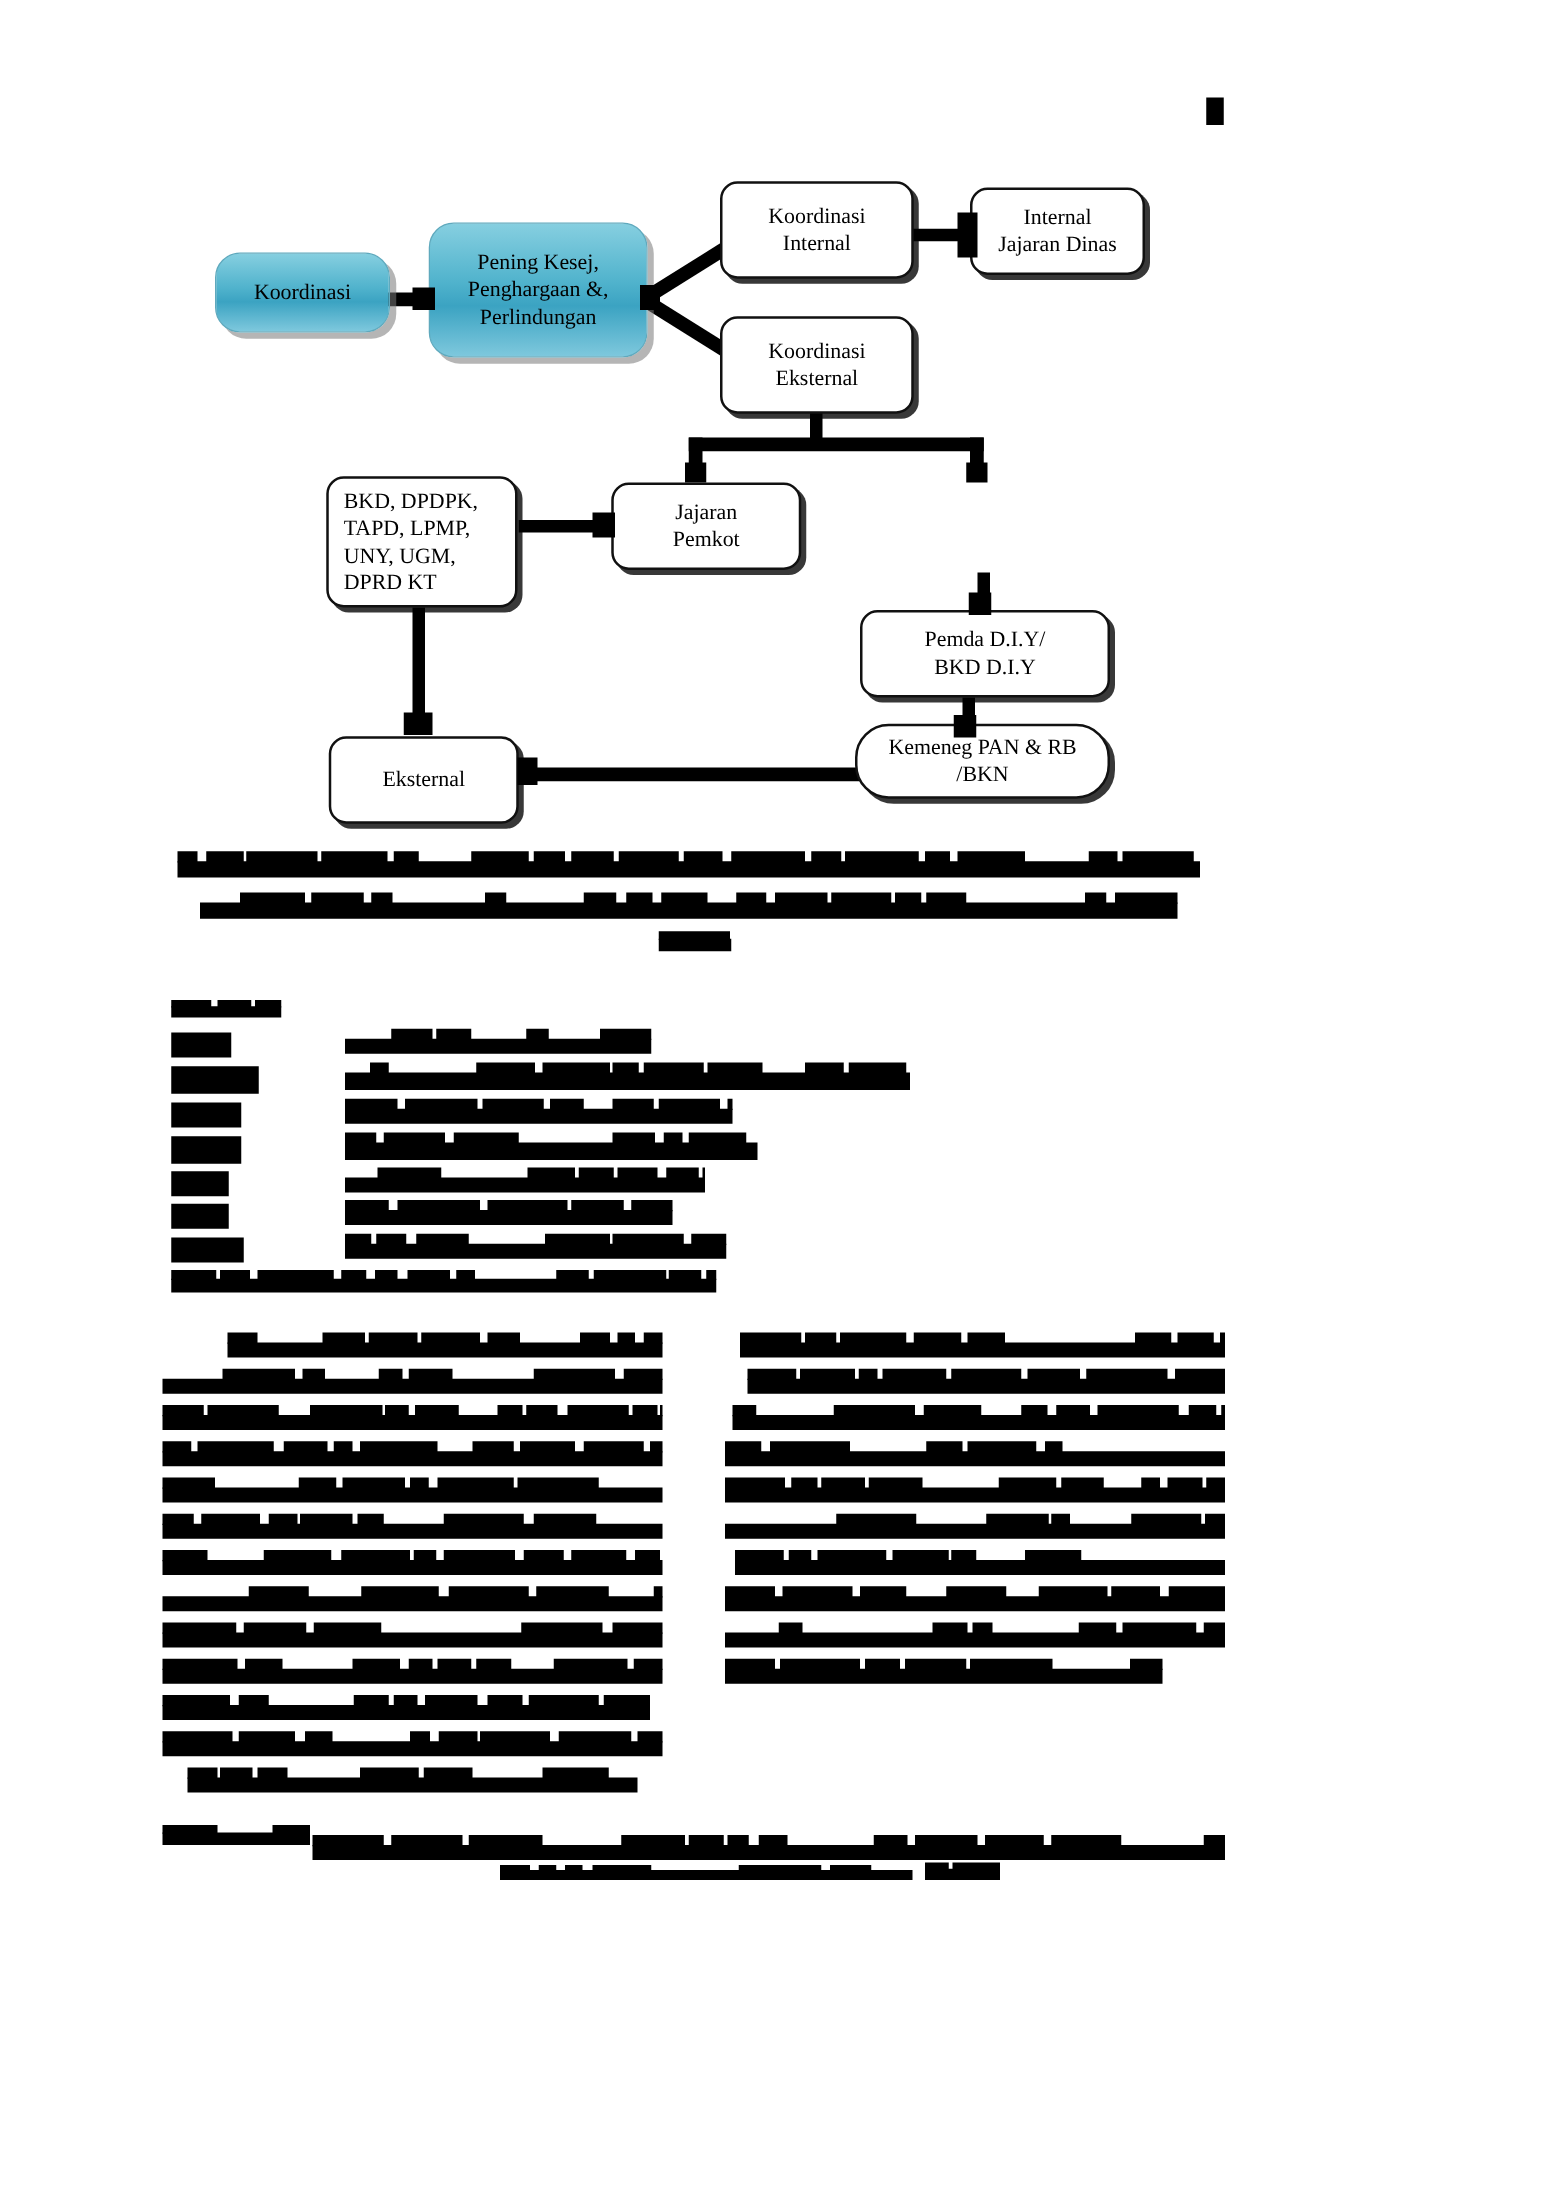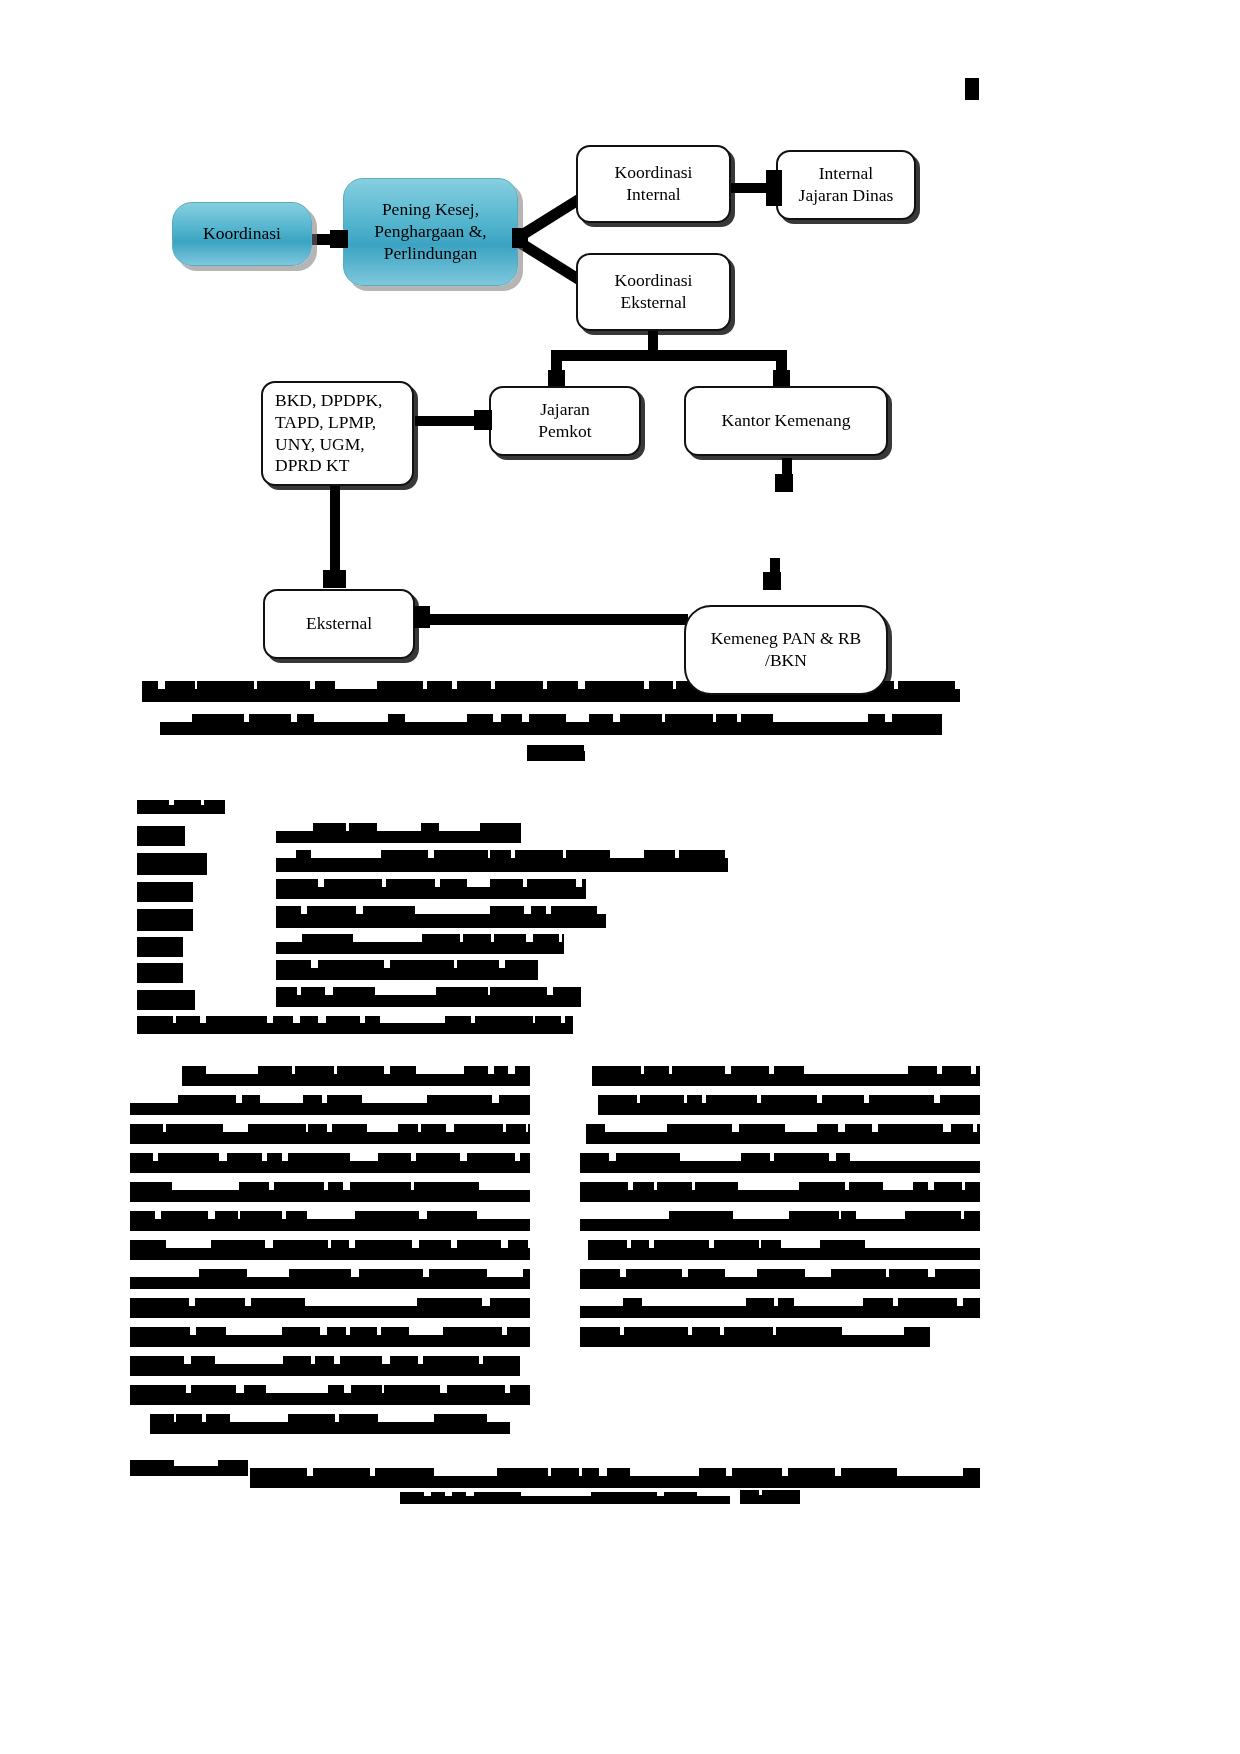--- a/index.html
+++ b/index.html
@@ -116,26 +116,26 @@
     </div>
 
     <div class="node" style="left:489px;top:386px;width:152px;height:70px;">
       <span class="lines">Jajaran<br>Pemkot</span>
     </div>
 
     <div class="node" style="left:261px;top:381px;width:153px;height:105px;justify-content:flex-start;text-align:left;padding-left:12px;">
       <span class="lines">BKD, DPDPK,<br>TAPD, LPMP,<br>UNY, UGM,<br>DPRD  KT</span>
     </div>
 
-    <div class="node" style="left:684px;top:386px;width:204px;height:70px;">
-      <span class="lines">Kantor Kemenang</span>
-    </div>
-
-
-    <div class="node" style="left:684px;top:605px;width:204px;height:90px;border-radius:27px;">
+
+    <div class="node" style="left:688px;top:488px;width:200px;height:70px;">
+      <span class="lines">Pemda D.I.Y/<br>BKD D.I.Y</span>
+    </div>
+
+    <div class="node" style="left:684px;top:579px;width:204px;height:60px;border-radius:27px;">
       <span class="lines">Kemeneg PAN &amp; RB<br>/BKN</span>
     </div>
 
     <div class="node" style="left:263px;top:589px;width:152px;height:70px;">
       <span class="lines">Eksternal</span>
     </div>
   </div>
 
   <div id="redacted-layer">
       <div class="redact" style="left: 142px; top: 689px; width: 818px; height: 13px;"></div>

